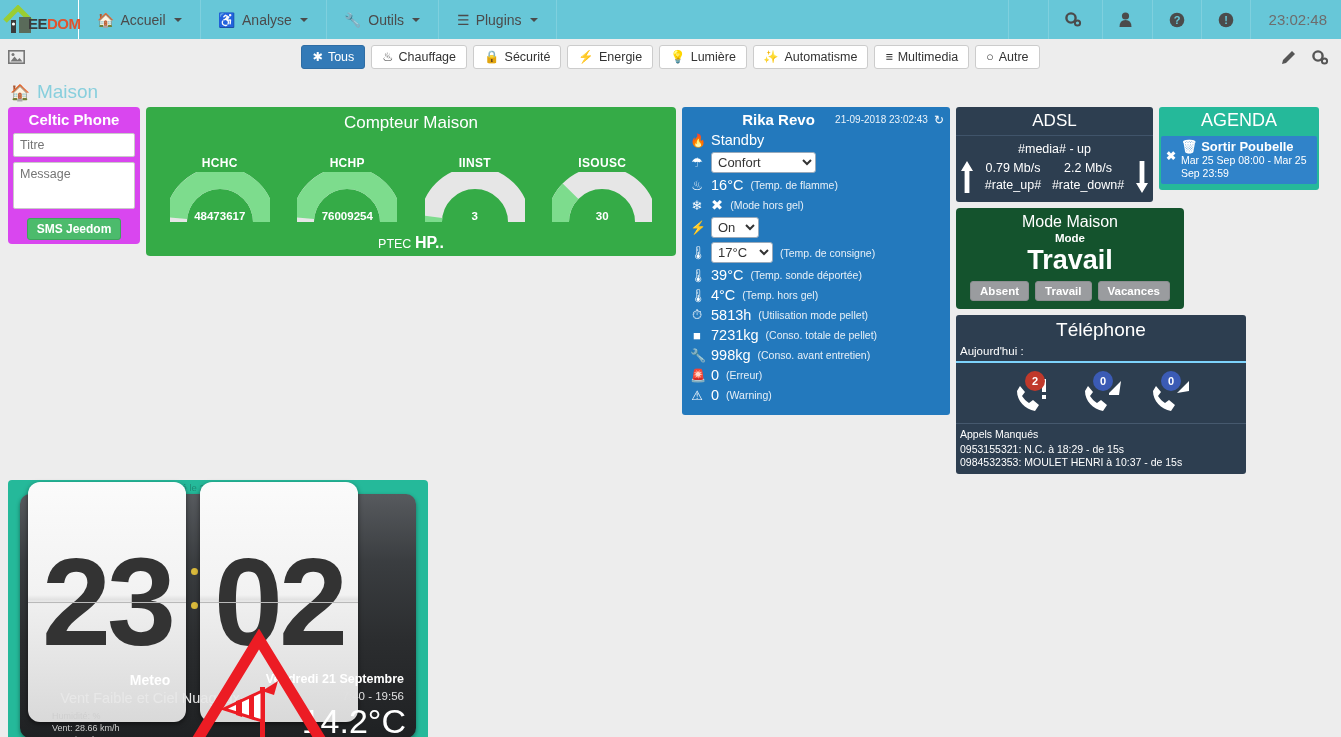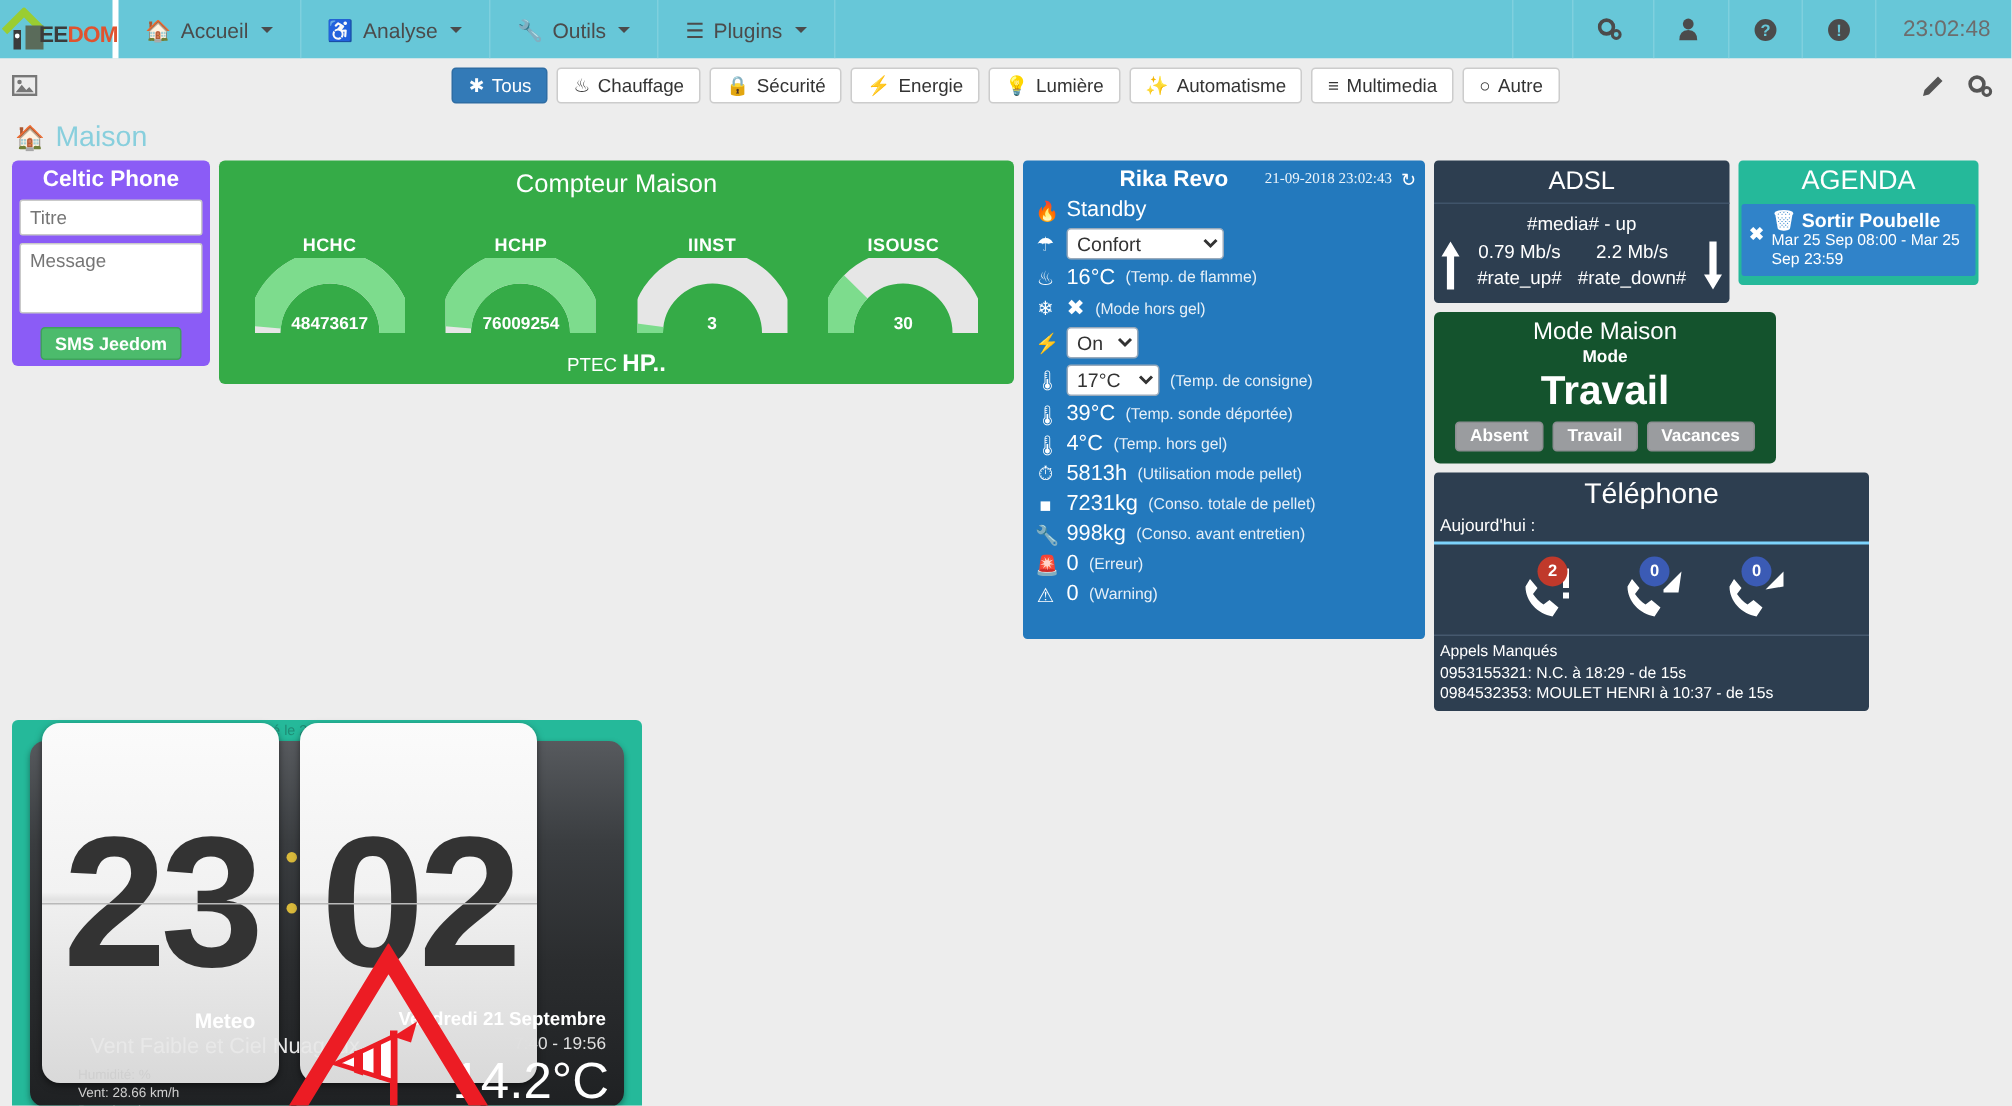--- a/index.html
+++ b/index.html
@@ -16,22 +16,22 @@
   
   .topnav {
     height: 39px;
     background: #67c7d8;
     display: flex;
     align-items: stretch;
     position: relative;
   }
   .brand {
     width: 79px;
-    display: flex; align-items: center; justify-content: flex-start;
-    border-right: 4px solid #ffffff;
+    display: flex; align-items: center; justify-content: center;
+    border-right: 1px solid #ffffff;
     position: relative;
   }
   .brand-logo { position: relative; width: 74px; height: 30px; }
   .brand-text {
     position: absolute; left: 26px; top: 10px;
     font-size: 15px; font-weight: bold; letter-spacing: -0.5px;
   }
   .brand-text .e1 { color: #3b3b3b; }
   .brand-text .dom { color: #e0532f; }
   .navitem {
@@ -105,21 +105,21 @@
     color: #88cfdd;
     font-size: 19px;
     font-weight: normal;
     margin: 6px 0 4px 2px;
     display: flex; align-items: center; gap: 7px;
   }
   .section-title .sicon { font-size: 16px; }
   .row { display: flex; align-items: flex-start; gap: 6px; }
 
   
-  .celtic { width: 132px; background: #8b5cf6; border-radius: 4px; padding: 0 0 4px 0; }
+  .celtic { width: 132px; background: #d946ef; border-radius: 4px; padding: 0 0 4px 0; }
   .celtic-title { color:#fff; font-weight:bold; font-size:15px; text-align:center; padding:4px 0 5px; }
   .celtic input, .celtic textarea {
     width: 122px; margin: 0 5px 5px 5px;
     border: 1px solid #c9c9c9; border-radius: 2px;
     font-family: "Liberation Sans", sans-serif; font-size: 12.5px;
     padding: 4px 6px; color:#555; outline:none; background:#fff;
   }
   .celtic textarea { height: 47px; resize: none; }
   .sms-btn {
     display:block; margin: 1px auto 0; background:#4cbb6c; border:1px solid #3fa25c;
@@ -187,24 +187,24 @@
   }
   .meteo-small {
     position:absolute; left:32px; top:216px; color:#cfcfcf; font-size:9px; line-height:12px;
   }
   .meteo-date { position:absolute; right:12px; top:178px; color:#fff; font-weight:bold; font-size:12.5px; }
   .meteo-sun  { position:absolute; right:12px; top:196px; color:#e0e0e0; font-size:11.5px; }
   .meteo-temp { position:absolute; right:10px; top:208px; color:#fff; font-size:34px; }
   .warnicon { position:absolute; left:164px; top:135px; width:150px; height:125px; }
 
   
-  .rika { width: 268px; background: #2379bd; color:#fff; border-radius: 3px; padding-bottom: 20px; }
+  .rika { width: 268px; background: #2379bd; color:#fff; border-radius: 3px; padding-bottom: 10px; }
   .rika-head { display:flex; align-items:center; padding: 4px 6px 2px; }
   .rika-title { flex:1; text-align:center; font-weight:bold; font-size:15px; padding-left:34px; }
-  .rika-date { font-size:10px; color:#eaf3fa;font-family:Liberation Serif, serif; }
+  .rika-date { font-size:10px; color:#eaf3fa; }
   .rika-refresh { margin-left:6px; font-size:12px; cursor:pointer; }
   .rika-row { display:flex; align-items:center; gap:7px; padding: 2px 8px; min-height:20px; }
   .rika-ico { width:14px; text-align:center; font-size:13px; flex:0 0 14px; }
   .rika-val { font-size:14.5px; }
   .rika-cap { font-size:10.5px; color:#e6eff7; }
   .rika-sel {
     background:#fff; color:#333; border:1px solid #9ab; border-radius:3px;
     font-family:"Liberation Sans", sans-serif; font-size:13px; padding:1px 2px;
   }
 

